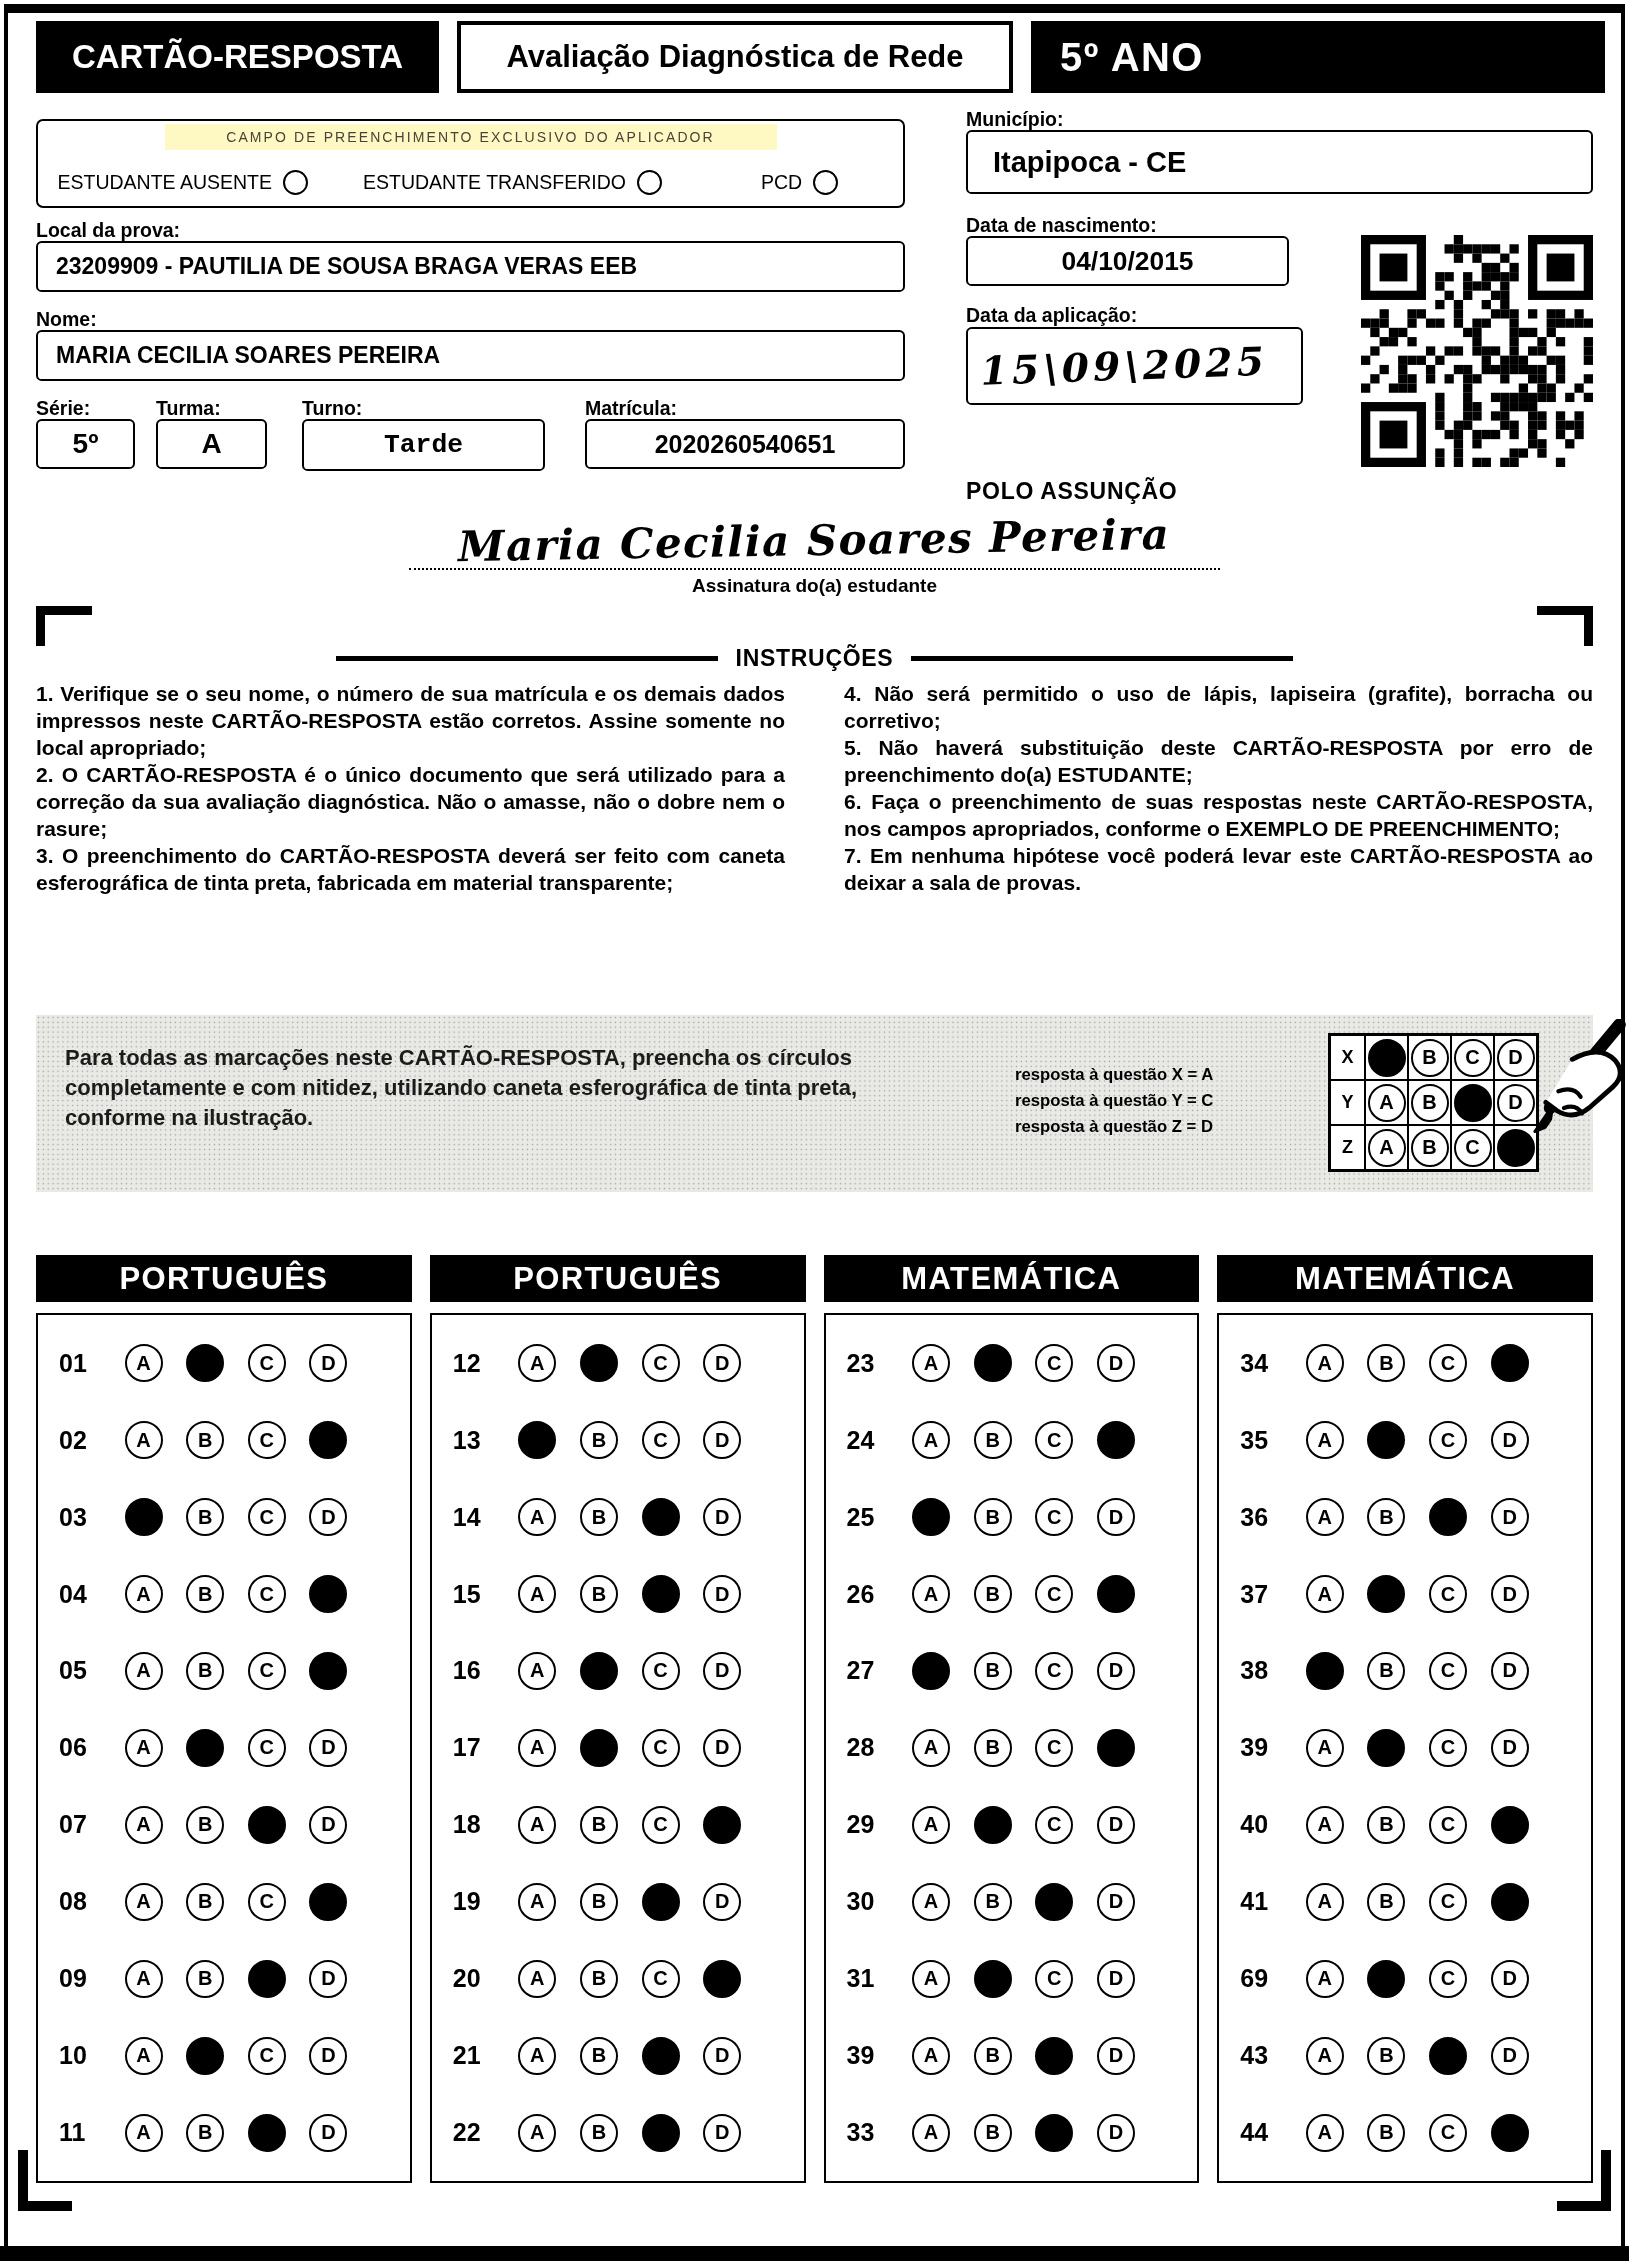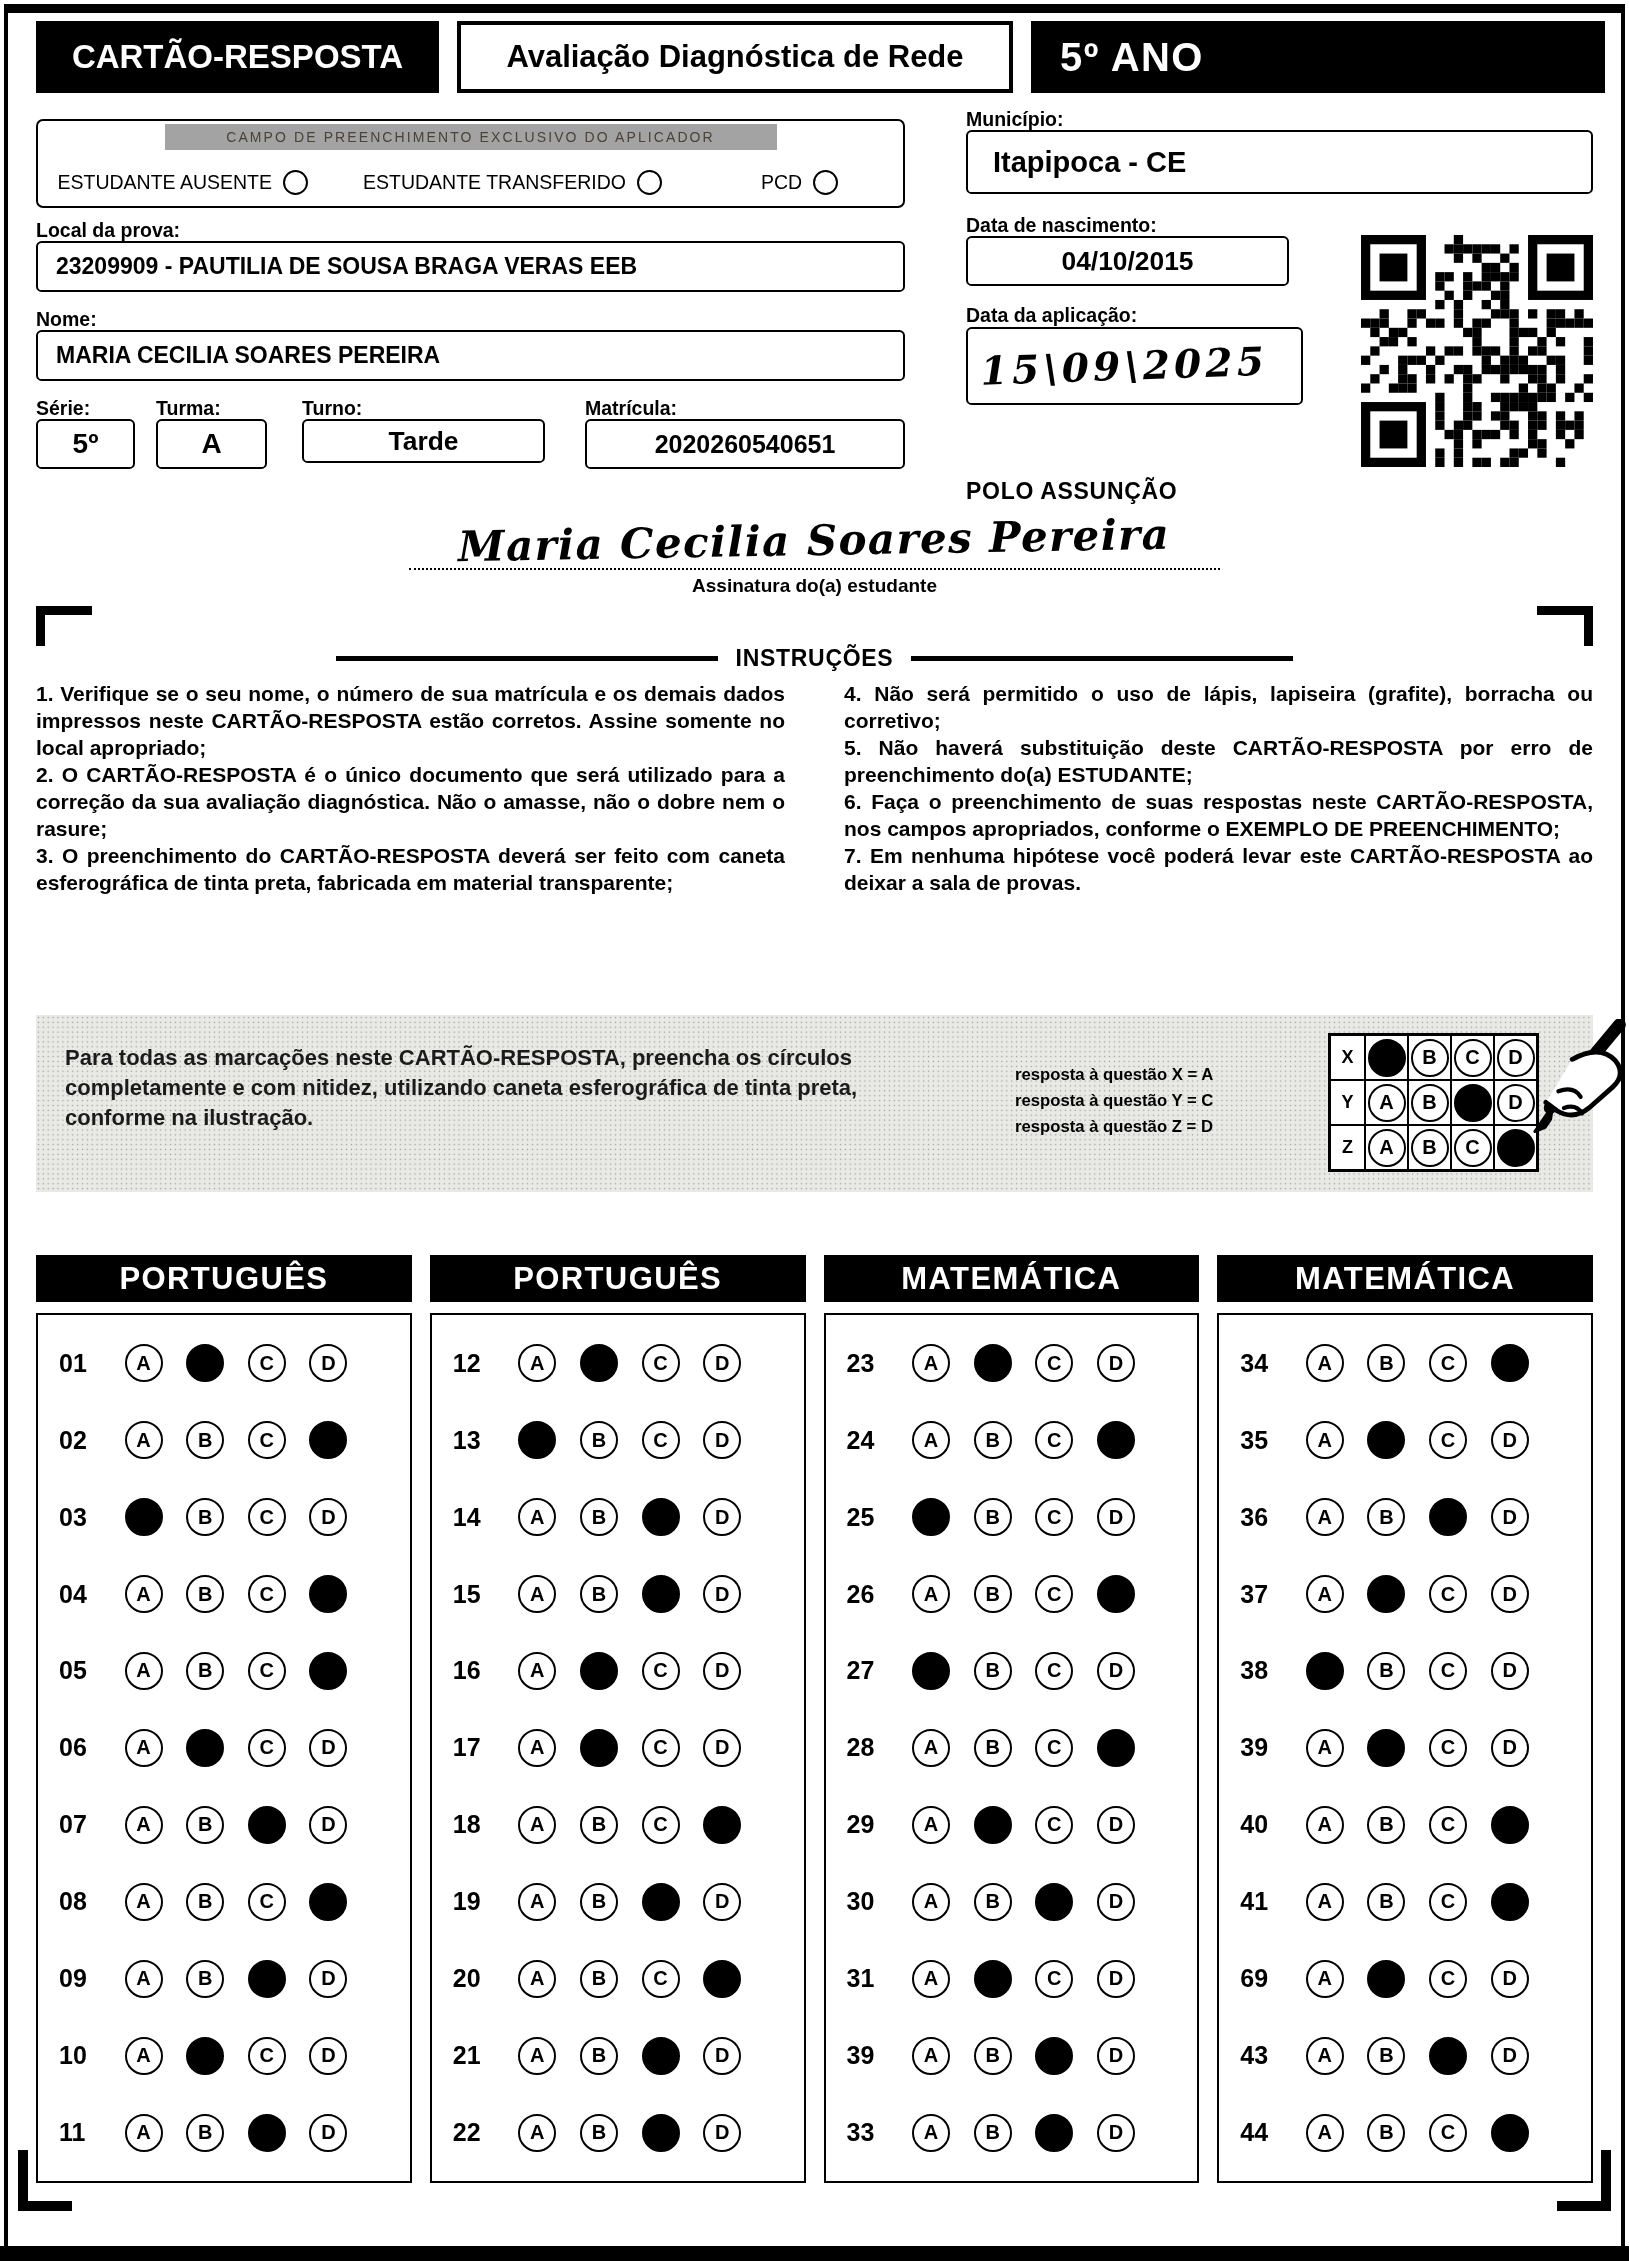--- a/index.html
+++ b/index.html
@@ -29,21 +29,21 @@
 
   
   .topinfo { position:absolute; top:104px; left:36px; right:36px; height:487px; }
   .abs { position:absolute; }
   .fbox { border:2.8px solid #000; border-radius:5.6px; background:#fff; display:flex; align-items:center; }
   .flabel { font-size:19.5px; font-weight:bold; }
   .fvalue { font-size:23px; font-weight:bold; padding-left:18px; }
   .fvalue.center { padding:0; width:100%; text-align:center; }
 
   .app-box { left:0; top:15.3px; width:869px; height:89px; border:2.8px solid #000; border-radius:7px; background:#fff; }
-  .app-bar { position:absolute; top:2.8px; left:50%; transform:translateX(-50%); width:612px; height:26.4px; background:#a3a3a3;
+  .app-bar { position:absolute; top:2.8px; left:50%; transform:translateX(-50%); width:612px; height:26.4px; background:#fef9c3;
              color:#4a4238; font-size:14px; letter-spacing:2.1px; display:flex; align-items:center; justify-content:center; overflow:hidden; }
   .app-opt { position:absolute; top:49px; display:flex; align-items:center; font-size:19.5px; }
   .chk-circle { width:25px; height:25px; border:2.1px solid #000; border-radius:50%; margin-left:11px; background:#fff; }
 
   .qr-wrap { left:1325px; top:131px; width:232px; height:232px; }
   .polo { left:930px; top:374px; font-size:23px; font-weight:bold; letter-spacing:0.7px; }
 
   .handwrite { font-family:"DejaVu Serif","Liberation Serif",serif; font-style:italic; font-weight:bold; }
   .date-hand { font-size:39px; letter-spacing:4.2px; transform:rotate(-2deg); padding-left:12.5px; white-space:nowrap; }
 
@@ -138,21 +138,21 @@
 
     <div class="abs flabel" style="left:0; top:293px;">Série:</div>
     <div class="abs fbox" style="left:0; top:315px; width:99px; height:50px;">
       <span class="fvalue center" style="font-size:28px;">5º</span>
     </div>
     <div class="abs flabel" style="left:120px; top:293px;">Turma:</div>
     <div class="abs fbox" style="left:120px; top:315px; width:111px; height:50px;">
       <span class="fvalue center" style="font-size:28px;">A</span>
     </div>
     <div class="abs flabel" style="left:266px; top:293px;">Turno:</div>
-    <div class="abs fbox" style="left:266px; top:315px; width:243px; height:44px;">
+    <div class="abs fbox" style="left:266px; top:315px; width:243px; height:52px;font-family:Liberation Mono, monospace;">
       <span class="fvalue center" style="font-size:26.4px;">Tarde</span>
     </div>
     <div class="abs flabel" style="left:549px; top:293px;">Matrícula:</div>
     <div class="abs fbox" style="left:549px; top:315px; width:320px; height:50px;">
       <span class="fvalue center" style="font-size:25px;">2020260540651</span>
     </div>
 
     <div class="abs flabel" style="left:930px; top:3.5px;">Município:</div>
     <div class="abs fbox" style="left:930px; top:26.4px; right:0; height:64px;">
       <span class="fvalue" style="font-size:29px; padding-left:25px;">Itapipoca - CE</span>

